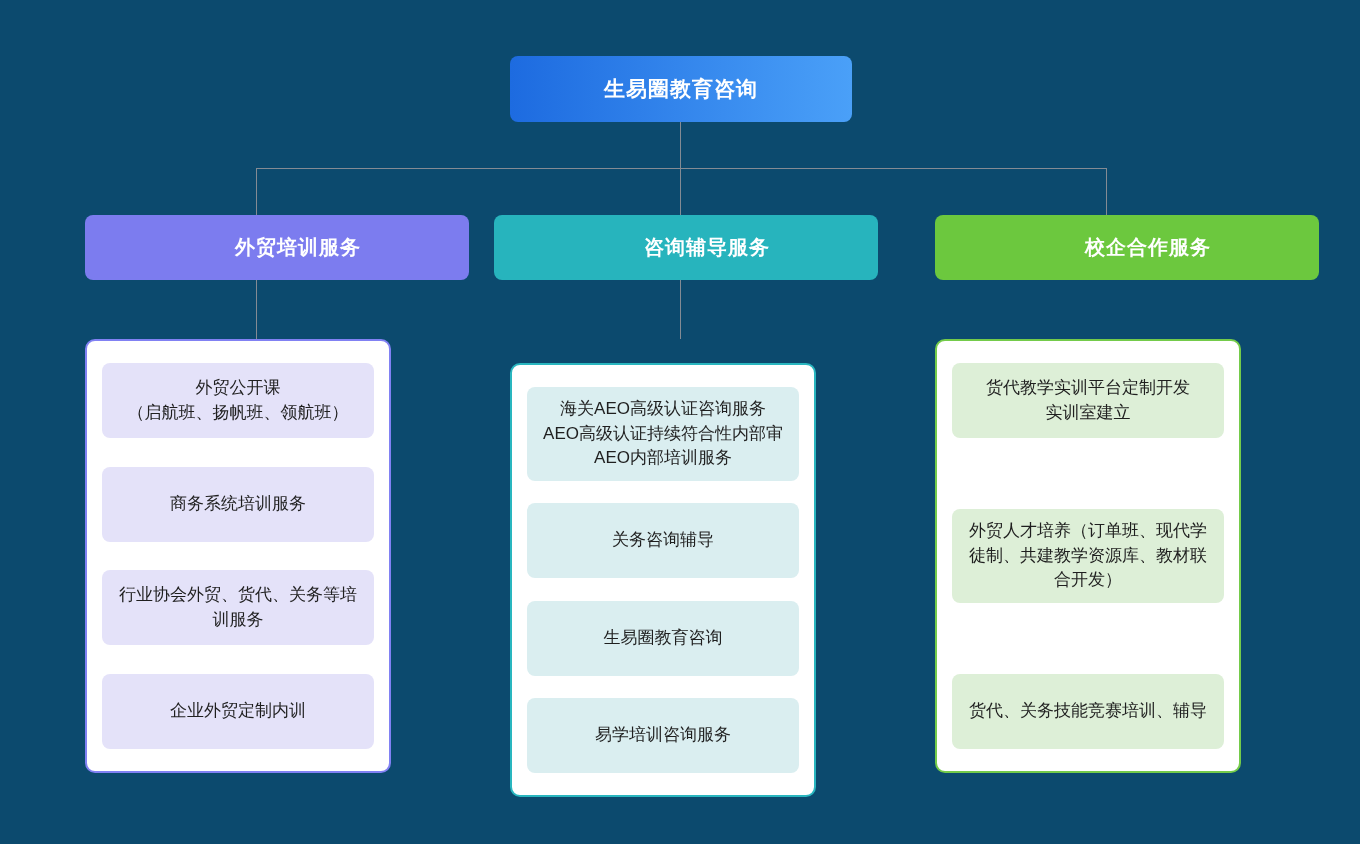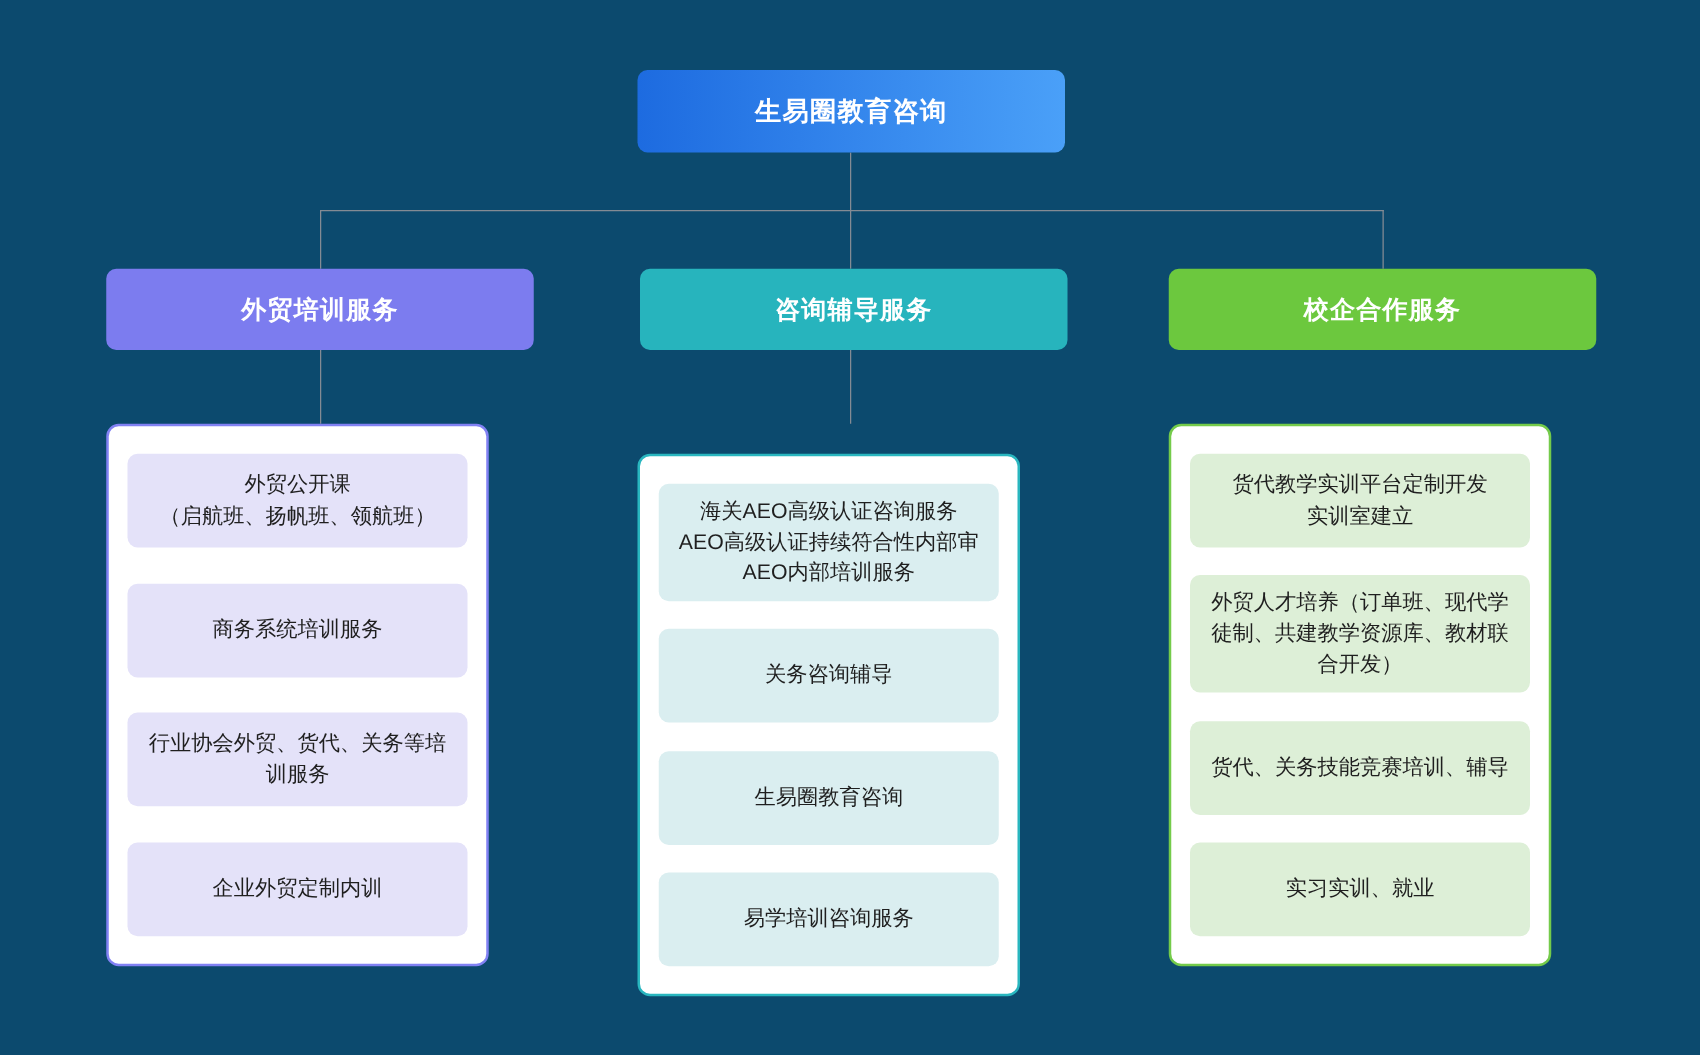--- a/index.html
+++ b/index.html
@@ -14,36 +14,36 @@
   .root-node {
     position:absolute; left:510px; top:56px; width:342px; height:66px;
     border-radius:8px;
     background:linear-gradient(90deg, var(--root-grad-start), var(--root-grad-end));
     color:#ffffff; font-size:21px; font-weight:bold; letter-spacing:1px;
     display:flex; align-items:center; justify-content:center;
   }
   .branch-header {
     position:absolute; top:215px; width:342px; height:65px; border-radius:8px;
     color:#ffffff; font-size:20px; font-weight:bold; letter-spacing:1px;
-    display:flex; align-items:center; justify-content:center;
+    display:flex; align-items:center; justify-content:center;padding-left:42px;
   }
   .branch-box {
     position:absolute; top:339px; width:306px; height:434px; box-sizing:border-box;
     background:#ffffff; border:2px solid; border-radius:10px;
     padding:22px 15px; display:flex; flex-direction:column;
     justify-content:space-between;
   }
   .leaf {
     min-height:75px; border-radius:8px; box-sizing:border-box;
     display:flex; align-items:center; justify-content:center;
     text-align:center; font-size:17px; line-height:1.45; color:#1f1f1f;
     white-space:pre-line; padding:10px 12px;
   }
   .header-1 { left:85px;   background:var(--branch1); }
-  .header-2 { left:512px;  background:var(--branch2); }
+  .header-2 { left:494px;  background:var(--branch2); }
   .header-3 { left:935px;  background:var(--branch3); }
   .box-1 { left:85px;   border-color:var(--branch1-border); }
   .box-2 { left:510px;  border-color:var(--branch2-border);margin-top:24px; }
   .box-3 { left:935px;  border-color:var(--branch3-border); }
   .box-1 .leaf { background:var(--branch1-item-bg); }
   .box-2 .leaf { background:var(--branch2-item-bg); }
   .box-3 .leaf { background:var(--branch3-item-bg); }
 </style>
 </head>
 <body>
@@ -79,16 +79,15 @@
     <div class="leaf">关务咨询辅导</div>
     <div class="leaf">生易圈教育咨询</div>
     <div class="leaf">易学培训咨询服务</div>
   </div>
 
   <div class="branch-box box-3">
     <div class="leaf">货代教学实训平台定制开发
 实训室建立</div>
     <div class="leaf">外贸人才培养（订单班、现代学徒制、共建教学资源库、教材联合开发）</div>
     <div class="leaf">货代、关务技能竞赛培训、辅导</div>
-    <div class="leaf">实习实训、就业</div>
   </div>
 
 </div>
 
 </body></html>

